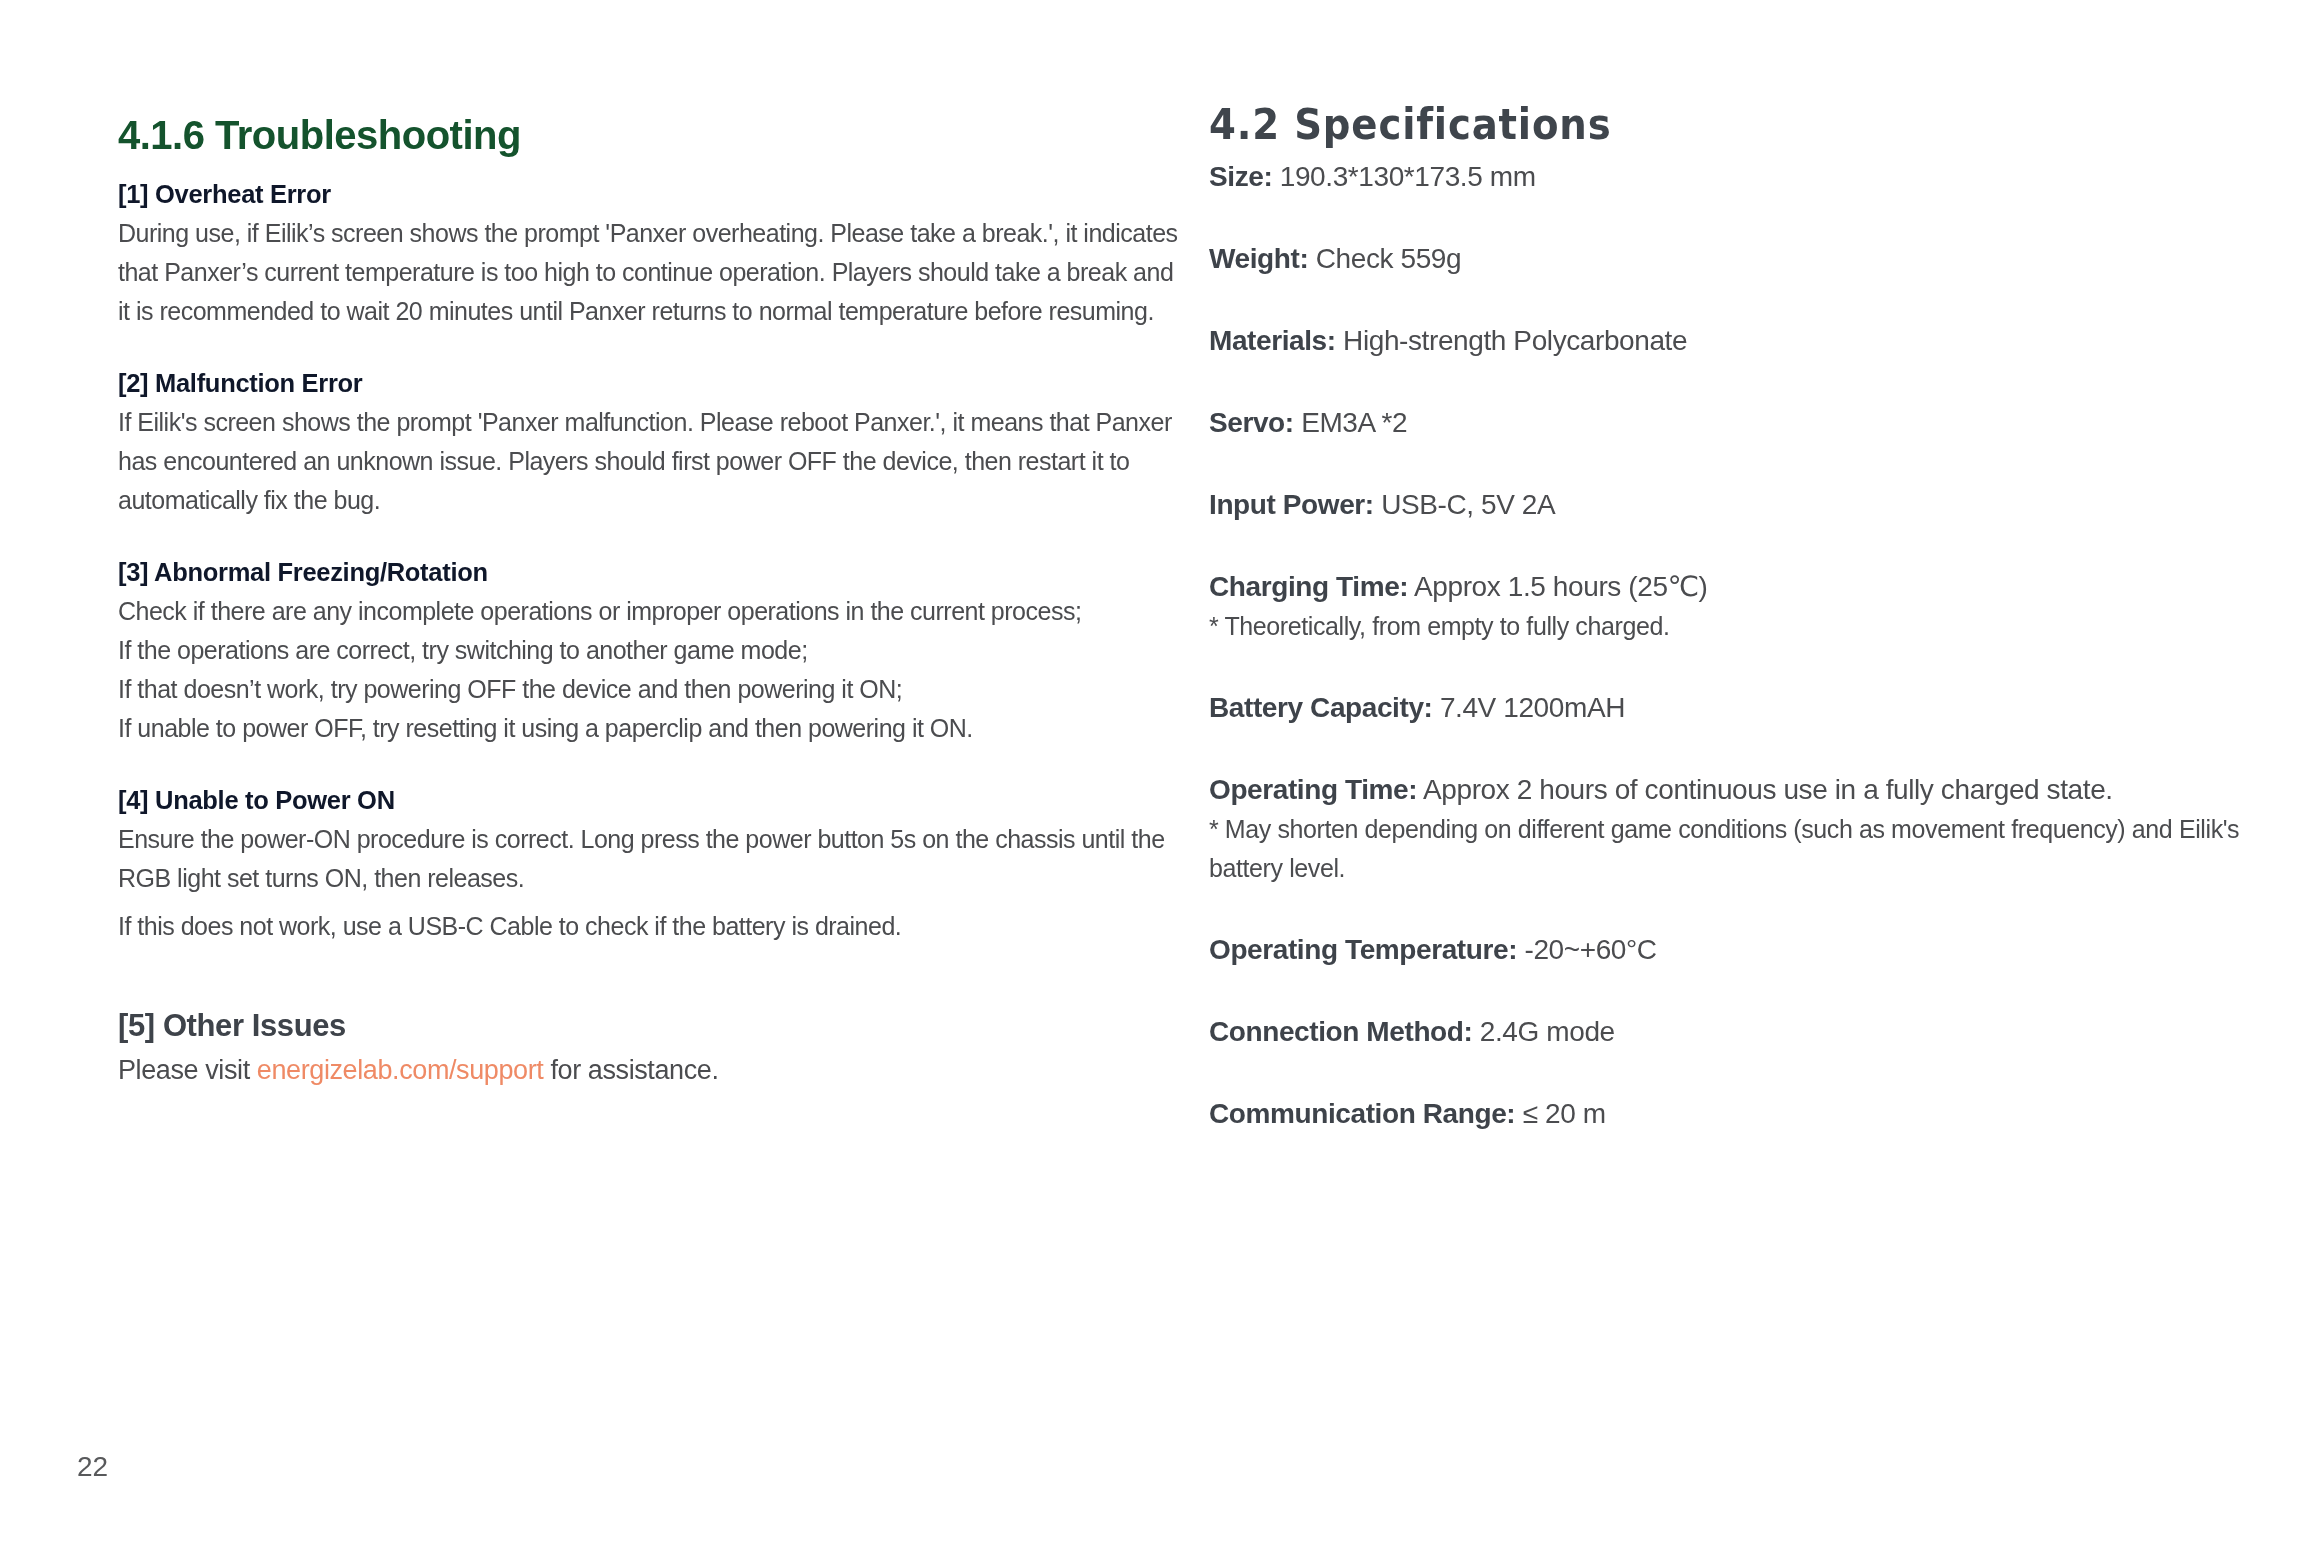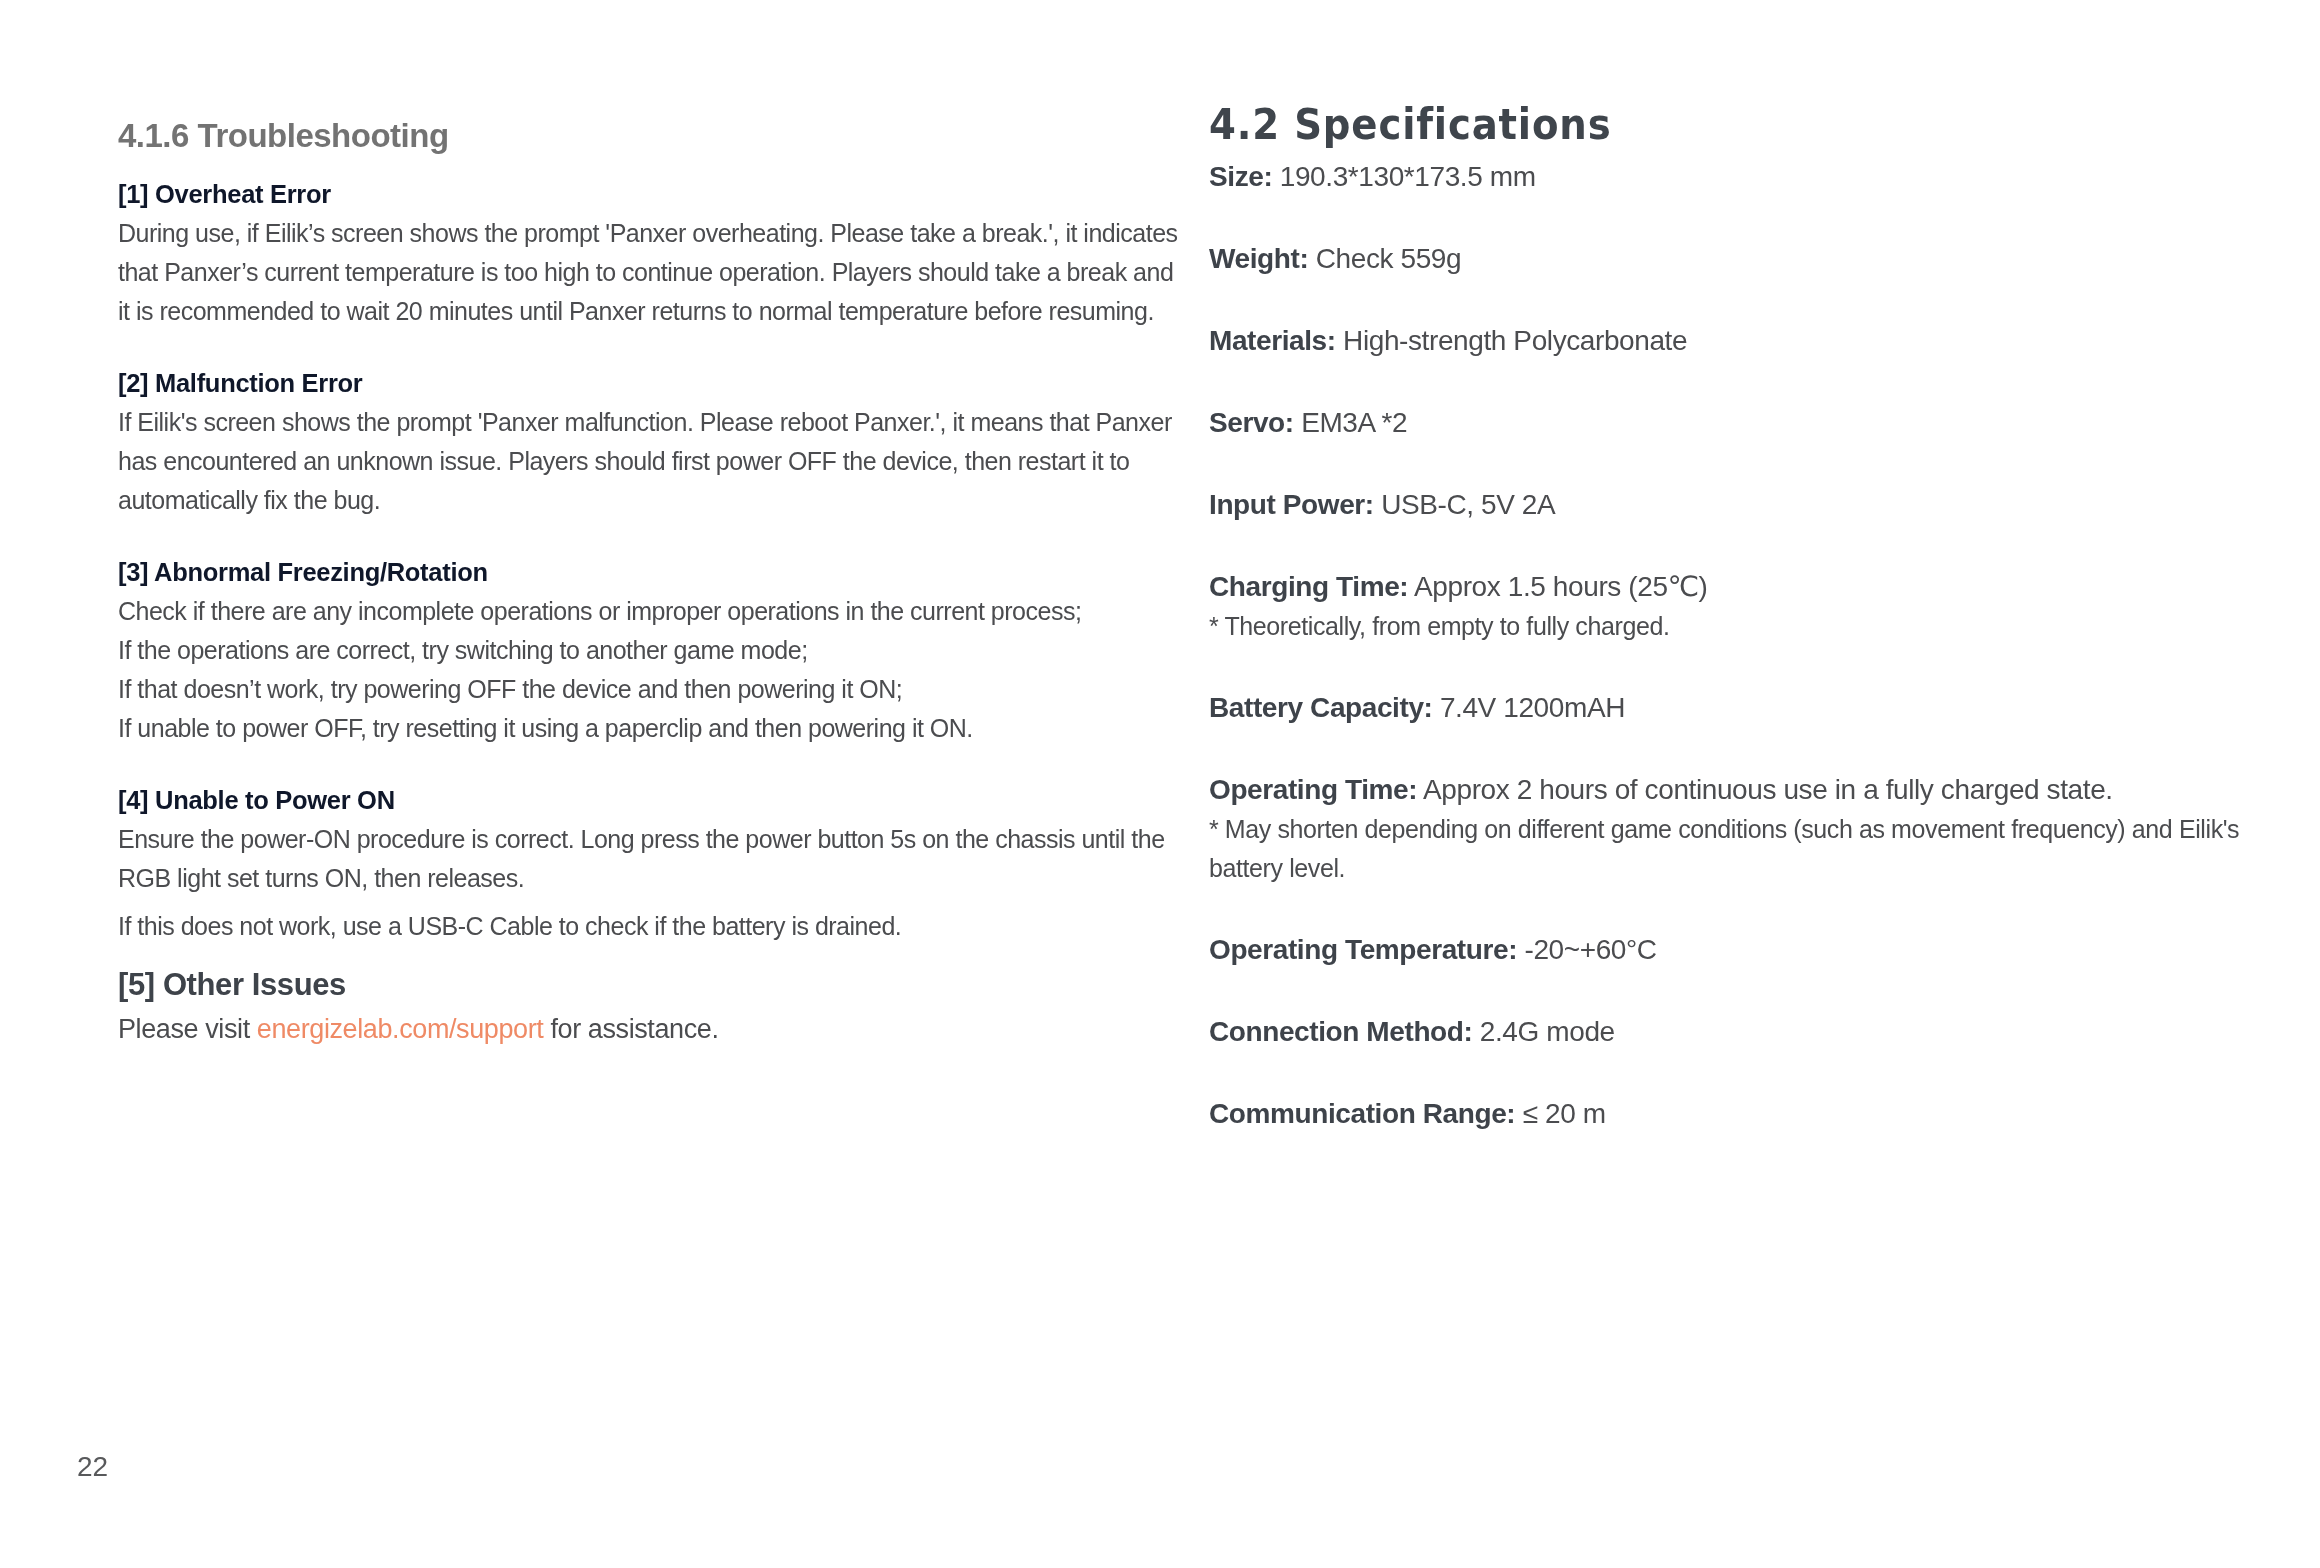--- a/index.html
+++ b/index.html
@@ -18,46 +18,46 @@
   }
   
   .col-left {
     position: absolute;
     left: 118px;
     top: 115px;
     width: 1073px;
   }
   .main-title {
     margin: 0 0 18px 0;
-    font-size: 33px;
+    font-size: 40px;
     line-height: 41px;
     font-weight: 700;
     letter-spacing: -0.5px;
-    color: #737373;
+    color: #14532d;
   }
   .ts-section { margin-top: 32px; }
   .ts-section:first-child { margin-top: 0; }
   .sub-heading {
     margin: 0;
     font-size: 25.5px;
     line-height: 40px;
     font-weight: 700;
     letter-spacing: -0.3px;
     color: #0f172a;
   }
   .body-text {
     margin: 0;
     font-size: 25px;
     line-height: 39px;
     letter-spacing: -0.5px;
     white-space: pre-line;
     color: #4b4c4f;
   }
   .body-text + .body-text { margin-top: 9px; }
-  .other-issues { margin-top: 20px; }
+  .other-issues { margin-top: 61px; }
   .other-heading {
     margin: 0;
     font-size: 31px;
     line-height: 37px;
     font-weight: 700;
     letter-spacing: -0.4px;
     color: #3e434a;
   }
   .support-line {
     margin: 4.5px 0 0 0;

